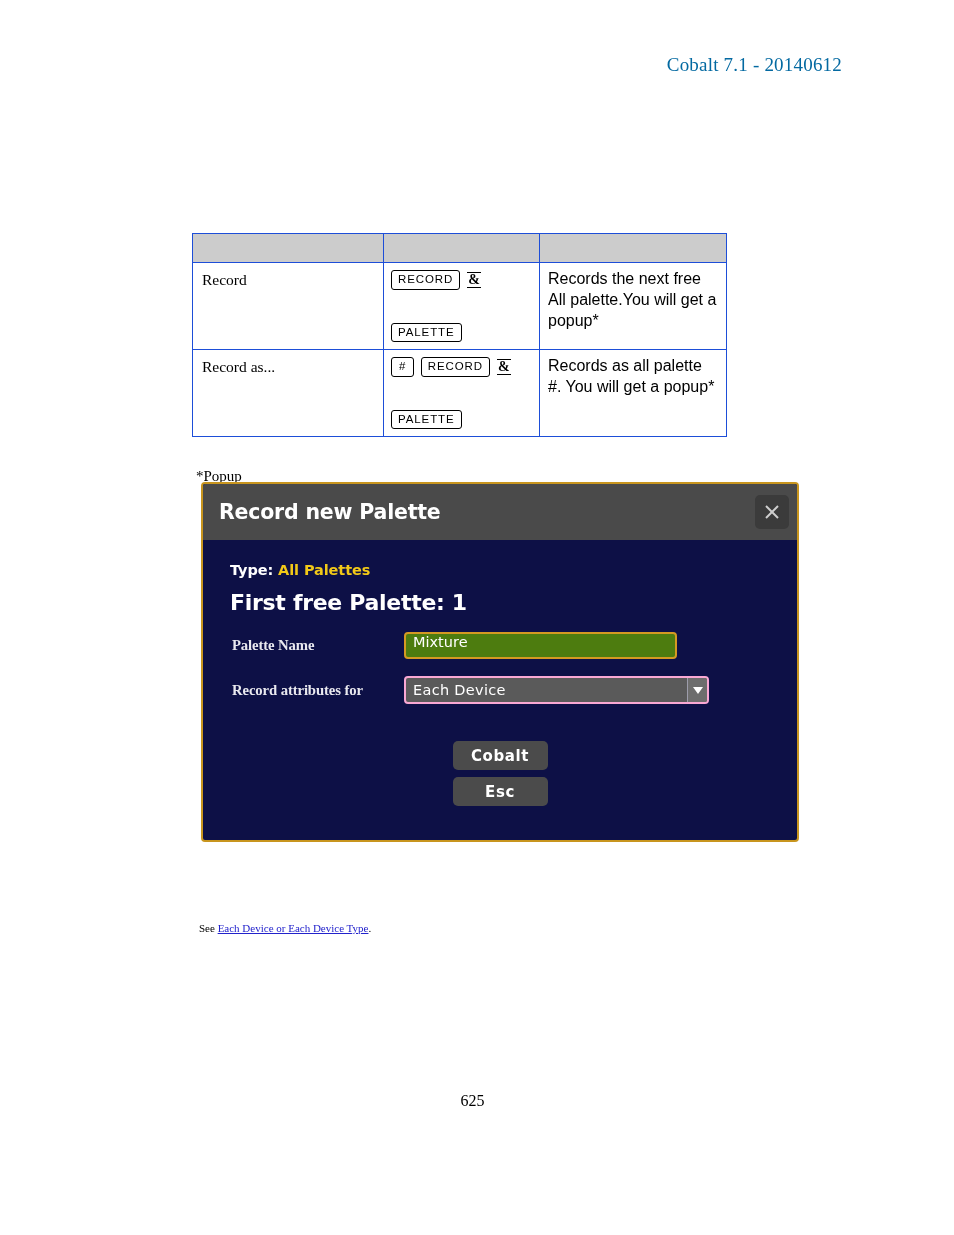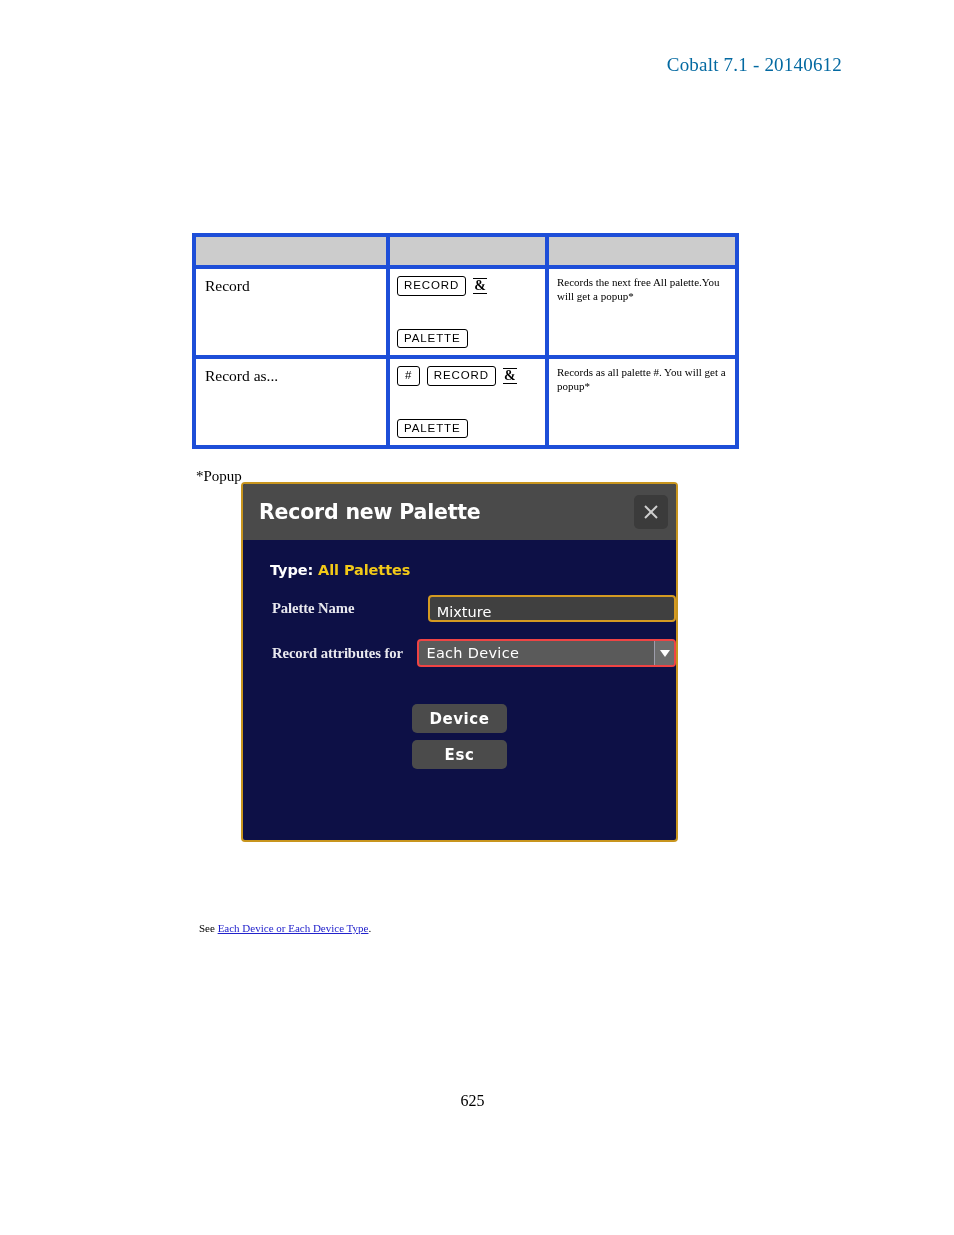--- a/index.html
+++ b/index.html
@@ -31,21 +31,21 @@
   
   .shortcut-table {
     position: absolute;
     left: 192px;
     top: 233px;
     width: 531px;
     border-collapse: collapse;
     table-layout: fixed;
   }
   .shortcut-table td {
-    border: 4px solid #1d4ed8;
+    border: 1px solid #1d4ed8;
     vertical-align: top;
     padding: 0;
   }
   .col-action  { width: 190px; }
   .col-keys    { width: 155px; }
   .col-desc    { width: 186px; }
 
   .header-row td {
     background: #cccccc;
     height: 28px;
@@ -56,23 +56,23 @@
     padding: 7px 0 6px 9px;
     font-size: 15.5px;
     line-height: 1.32;
     font-family: "Liberation Serif", serif;
   }
   .cell-keys {
     padding: 7px 0 7px 7px;
   }
   .cell-desc {
     padding: 6px 8px 6px 8px;
-    font-size: 11px;
+    font-size: 16px;
     line-height: 1.30;
-    font-family: Liberation Serif, serif;
+    font-family: Liberation Sans, sans-serif;
   }
 
   .keyrow {
     display: flex;
     align-items: center;
     gap: 7px;
     margin-bottom: 4px;
     white-space: nowrap;
   }
   .keyrow:last-child { margin-bottom: 0; margin-top: 33px; }
@@ -110,29 +110,28 @@
     top: 468px;
     font-size: 15px;
     font-family: "Liberation Serif", serif;
   }
 
   
   .dialog {
     position: absolute;
     left: 201px;
     top: 482px;
-    width: 437px;
+    width: 598px;
     height: 360px;
     border: 2px solid #c8951e;
     border-radius: 4px;
     background: #0d1046;
     box-sizing: border-box;
     overflow: hidden;
     font-family: "DejaVu Sans", sans-serif;
-    margin-left: 40px;
   }
   .dialog-titlebar {
     height: 56px;
     background: #4a4a4a;
     display: flex;
     align-items: center;
     padding: 0 8px 0 16px;
     box-sizing: border-box;
   }
   .dialog-title {
@@ -190,36 +189,36 @@
     width: 172px;
     font-size: 14.7px;
     font-weight: bold;
     color: #e9e9ef;
     font-family: Liberation Serif, serif;
     letter-spacing: -0.1px;
   }
   .text-input {
     width: 273px;
     height: 27px;
-    background: #404040;
+    background: #4d7c0f;
     border: 2px solid #d49a22;
     border-radius: 4px;
     box-sizing: border-box;
     display: flex;
-    align-items: flex-end;
+    align-items: flex-start;
     padding-left: 7px;
     color: #ffffff;
     font-size: 14.5px;
     font-family: "DejaVu Sans", sans-serif;
   }
   .select-input {
     width: 305px;
     height: 28px;
     background: #5a5a5a;
-    border: 2px solid #ef4444;
+    border: 2px solid #f9a8d4;
     border-radius: 4px;
     box-sizing: border-box;
     display: flex;
     align-items: center;
     color: #ffffff;
     font-size: 14.5px;
     font-family: "DejaVu Sans", sans-serif;
     overflow: hidden;
   }
   .select-value {
@@ -357,20 +356,21 @@
       </span>
     </div>
   </div>
 
   <div class="dialog-body">
     <div class="type-line">
       <span>Type:</span>
       <span class="type-value">All Palettes</span>
     </div>
 
+    <div class="firstfree">First free Palette: 1</div>
 
     <div class="field-row">
       <div class="field-label">Palette Name</div>
       <div class="text-input">
         <span>Mixture</span>
       </div>
     </div>
 
     <div class="field-row">
       <div class="field-label">Record attributes for</div>
@@ -378,21 +378,21 @@
         <span class="select-value">Each Device</span>
         <span class="select-arrow">
           <svg width="10" height="7" viewBox="0 0 10 7">
             <polygon points="0,0 10,0 5,7" fill="#ffffff"></polygon>
           </svg>
         </span>
       </div>
     </div>
 
     <div class="dialog-buttons">
-      <div class="dlg-btn">Device</div>
+      <div class="dlg-btn">Cobalt</div>
       <div class="dlg-btn">Esc</div>
     </div>
   </div>
 </div>
 
 <div class="see-line">
   <span>See </span><a href="#">Each Device or Each Device Type</a><span>.</span>
 </div>
 
 <div class="page-number">625</div>

